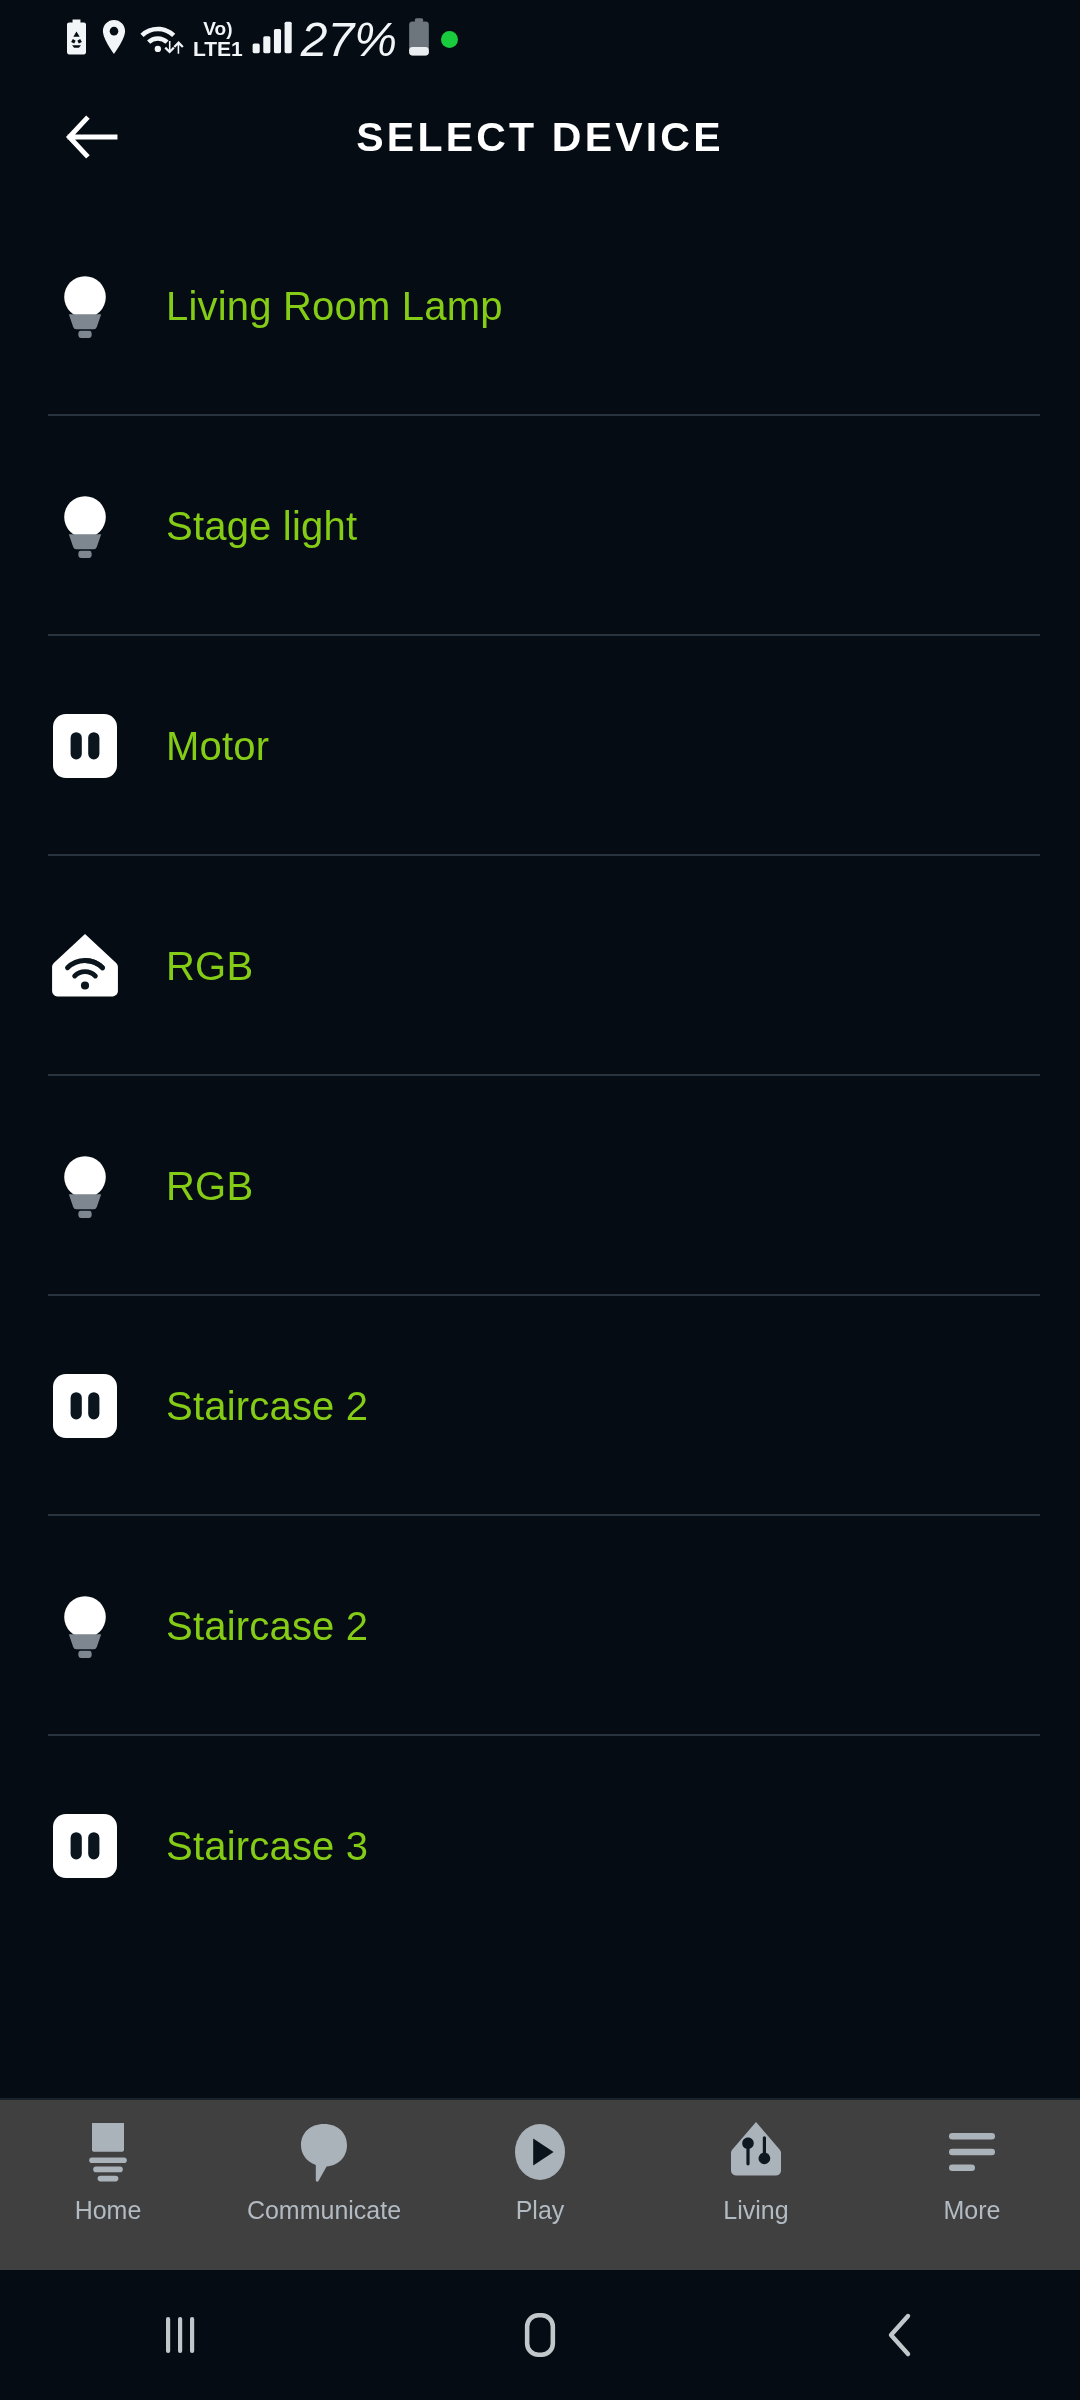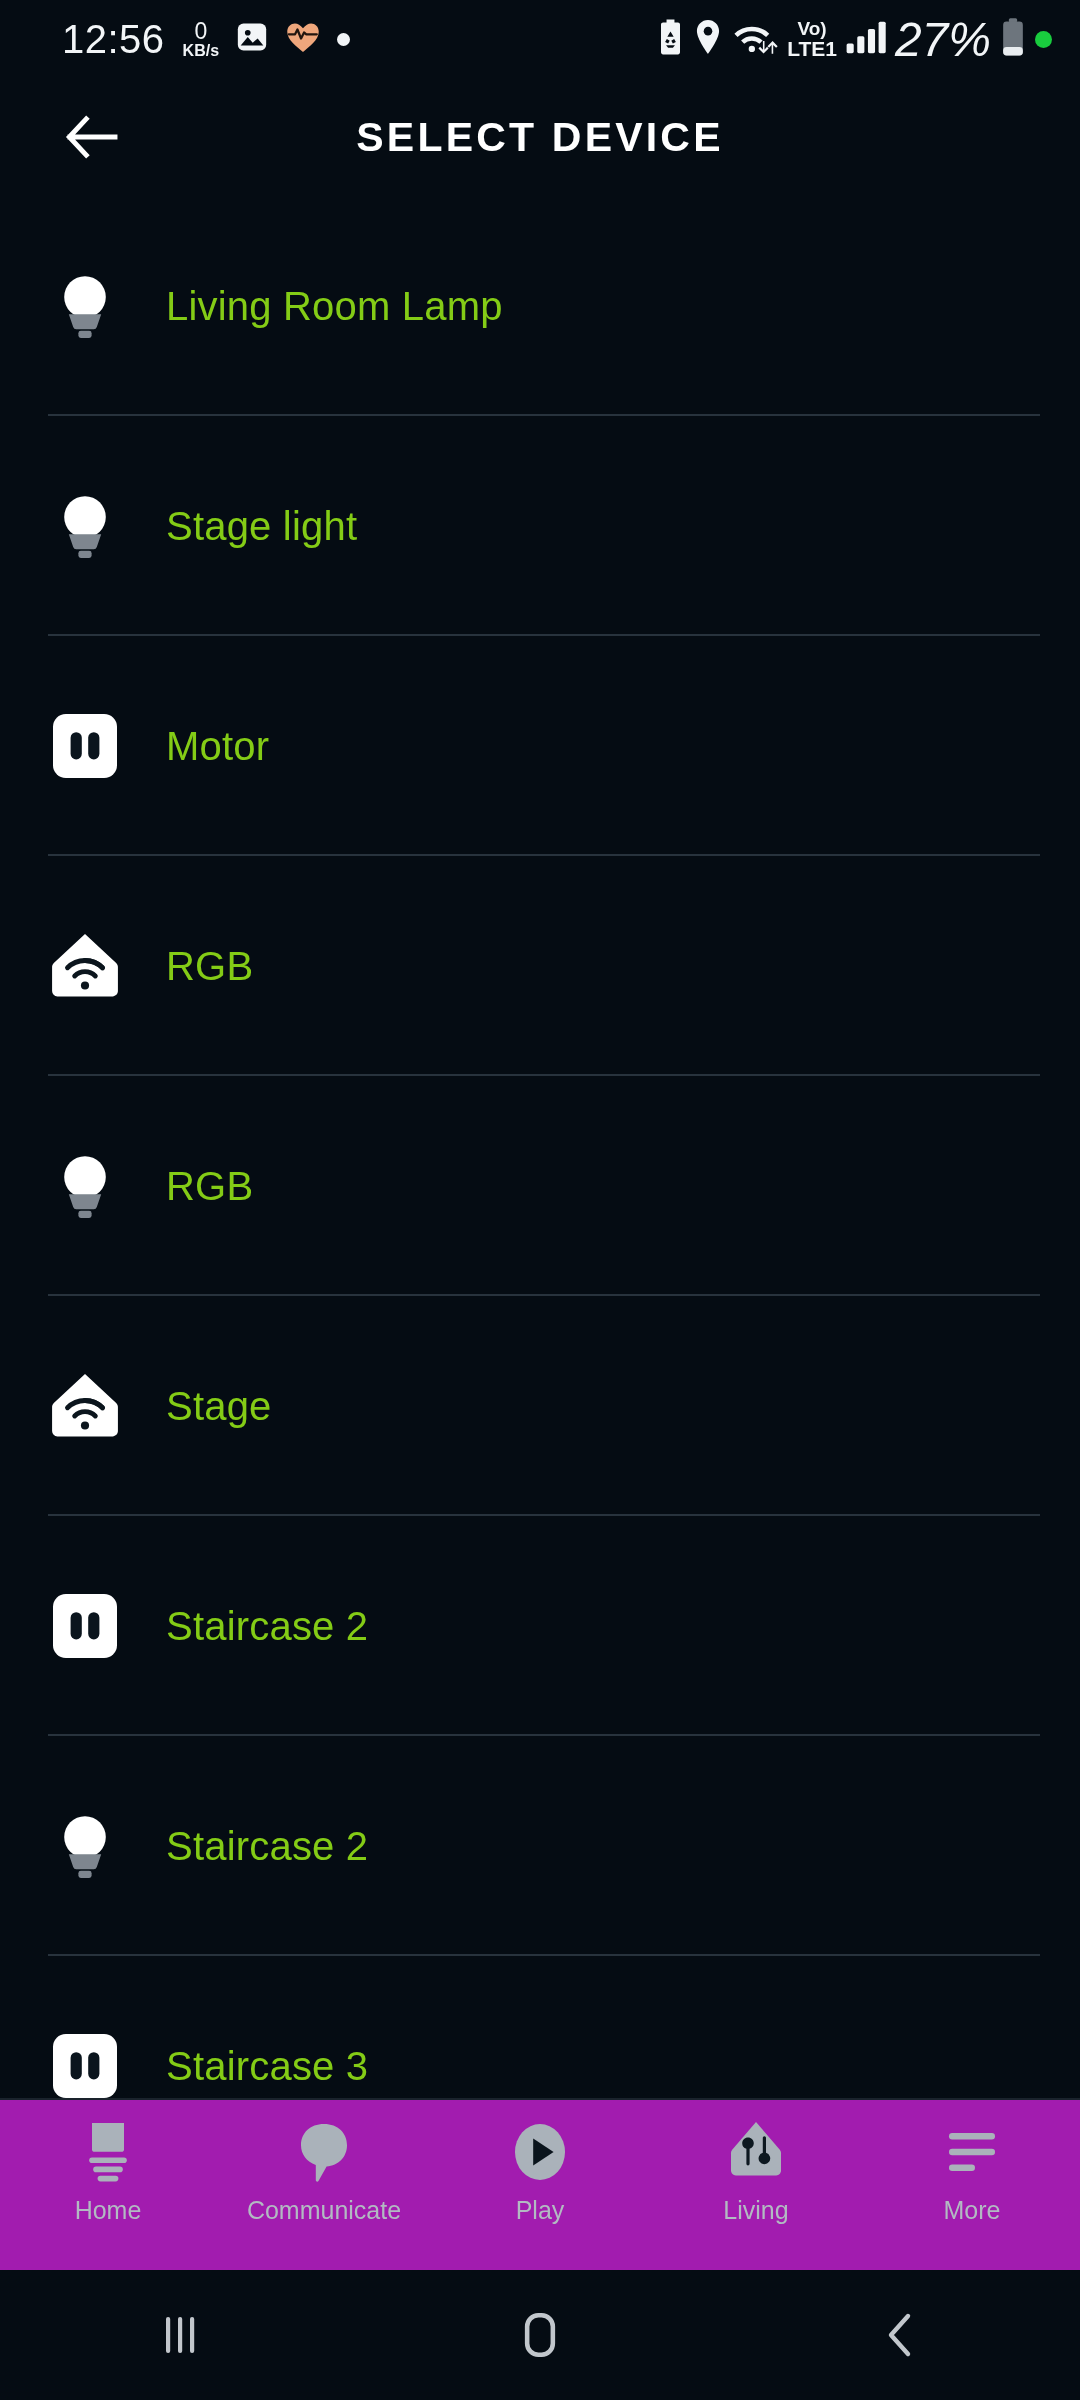--- a/index.html
+++ b/index.html
@@ -63,62 +63,41 @@
     margin-left:44px; color:#84cc16; font-size:40px; letter-spacing:.2px;
   }
   .sep{
     position:absolute; left:48px; right:40px; bottom:0;
     height:2px; background:#28333d;
   }
 
   
   .bottomnav{
     position:absolute; left:0; bottom:130px; width:1080px; height:172px;
-    background:#a21caf; border-top:2px solid #1a232c;
+    background:#404040; border-top:2px solid #1a232c;
     display:flex; align-items:flex-start; justify-content:space-around;
     padding-top:14px;
   }
   .nav-item{
     width:216px; display:flex; flex-direction:column; align-items:center; gap:6px;
   }
   .nav-icon{ height:76px; display:flex; align-items:center; justify-content:center; }
   .nav-label{ color:#b2bac2; font-size:25px; }
 
   
   .androidnav{
     position:absolute; left:0; bottom:0; width:1080px; height:130px;
     display:flex; align-items:center; justify-content:space-around;
   }
   .and-btn{ width:150px; height:100px; display:flex; align-items:center; justify-content:center; }
 </style>
 </head>
 <body>
 
 <div class="statusbar">
-  <div class="sb-left">
-    <span class="sb-clock">12:56</span>
-    <span class="sb-netspeed">
-      <span class="num">0</span>
-      <span class="unit">KB/s</span>
-    </span>
-    <span>
-      <svg width="34" height="34" viewBox="0 0 24 24">
-        <rect x="2" y="2.5" width="20" height="19" rx="4" fill="#f2f5f7"></rect>
-        <circle cx="9" cy="9" r="2" fill="#050c13"></circle>
-        <path d="M4 18l5-6 3.5 4L16 13l4 5z" fill="#050c13"></path>
-      </svg>
-    </span>
-    <span>
-      <svg width="36" height="34" viewBox="0 0 24 22">
-        <path d="M12 21C8 17.5 1.5 13 1.5 7.5 1.5 4 4 2 6.6 2c2 0 3.6 1 5.4 3.2C13.8 3 15.4 2 17.4 2 20 2 22.5 4 22.5 7.5 22.5 13 16 17.5 12 21z" fill="#efa77c"></path>
-        <path d="M2.5 9.2h4.2l1.6-3.2 2.4 6 2-4 1.5 1.2h7" stroke="#22160f" stroke-width="1.5" fill="none" stroke-linejoin="round" stroke-linecap="round"></path>
-      </svg>
-    </span>
-    <span class="sb-dot"></span>
-  </div>
 
   <div class="sb-right">
     <span>
       <svg width="29" height="38" viewBox="0 0 18 24">
         <path d="M6.5 1h5v1.8h2.2c.7 0 1.3.6 1.3 1.3v17.6c0 .7-.6 1.3-1.3 1.3H4.3c-.7 0-1.3-.6-1.3-1.3V4.1c0-.7.6-1.3 1.3-1.3h2.2z" fill="#f2f5f7"></path>
         <path d="M9 8.5l2 3.4H7zM5.6 15.2l1.1-2 1.8 1.1-1 1.8zM12.4 15.2l-1.1-2-1.8 1.1 1 1.8z" fill="#050c13"></path>
         <path d="M6.2 17.2h5.6l-1.3 1.6H7.5z" fill="#050c13"></path>
       </svg>
     </span>
     <span>
@@ -218,33 +197,20 @@
     </div>
     <div class="row">
       <span class="row-icon">
         <svg width="74" height="74" viewBox="0 0 37 37">
           <circle cx="18.5" cy="14" r="10.4" fill="#ffffff"></circle>
           <path d="M10.4 22.6h16.2l-2.2 6.4a1.6 1.6 0 0 1-1.5 1.1h-8.8a1.6 1.6 0 0 1-1.5-1.1z" fill="#7e868f"></path>
           <rect x="15.2" y="30.9" width="6.6" height="3.6" rx="1.2" fill="#7e868f"></rect>
         </svg>
       </span>
       <span class="row-label">RGB</span>
-      <div class="sep"></div>
-    </div>
-    <div class="row">
-      <span class="row-icon">
-        <svg width="76" height="76" viewBox="0 0 38 38">
-          <path d="M19 2.6 35 17.5c.6.6.9 1.3.9 2.1v12.3c0 1.5-1.2 2.7-2.7 2.7H4.8A2.7 2.7 0 0 1 2.1 31.9V19.6c0-.8.3-1.5.9-2.1z" fill="#ffffff"></path>
-          <path d="M19 16.2c3.5 0 6.7 1.4 9 3.7" stroke="#0b151d" stroke-width="2.5" fill="none" stroke-linecap="round"></path>
-          <path d="M10 19.9a12.7 12.7 0 0 1 18 0" stroke="#0b151d" stroke-width="2.5" fill="none" stroke-linecap="round"></path>
-          <path d="M13.7 24.1a7.5 7.5 0 0 1 10.6 0" stroke="#0b151d" stroke-width="2.5" fill="none" stroke-linecap="round"></path>
-          <circle cx="19" cy="29" r="2.1" fill="#0b151d"></circle>
-        </svg>
-      </span>
-      <span class="row-label">Stage</span>
       <div class="sep"></div>
     </div>
     <div class="row">
       <span class="row-icon">
         <svg width="74" height="74" viewBox="0 0 37 37">
           <rect x="2.5" y="2.5" width="32" height="32" rx="6.4" fill="#ffffff"></rect>
           <rect x="11.3" y="11.6" width="5.6" height="13.6" rx="2.8" fill="#0b151d"></rect>
           <rect x="20.1" y="11.6" width="5.6" height="13.6" rx="2.8" fill="#0b151d"></rect>
         </svg>
       </span>

